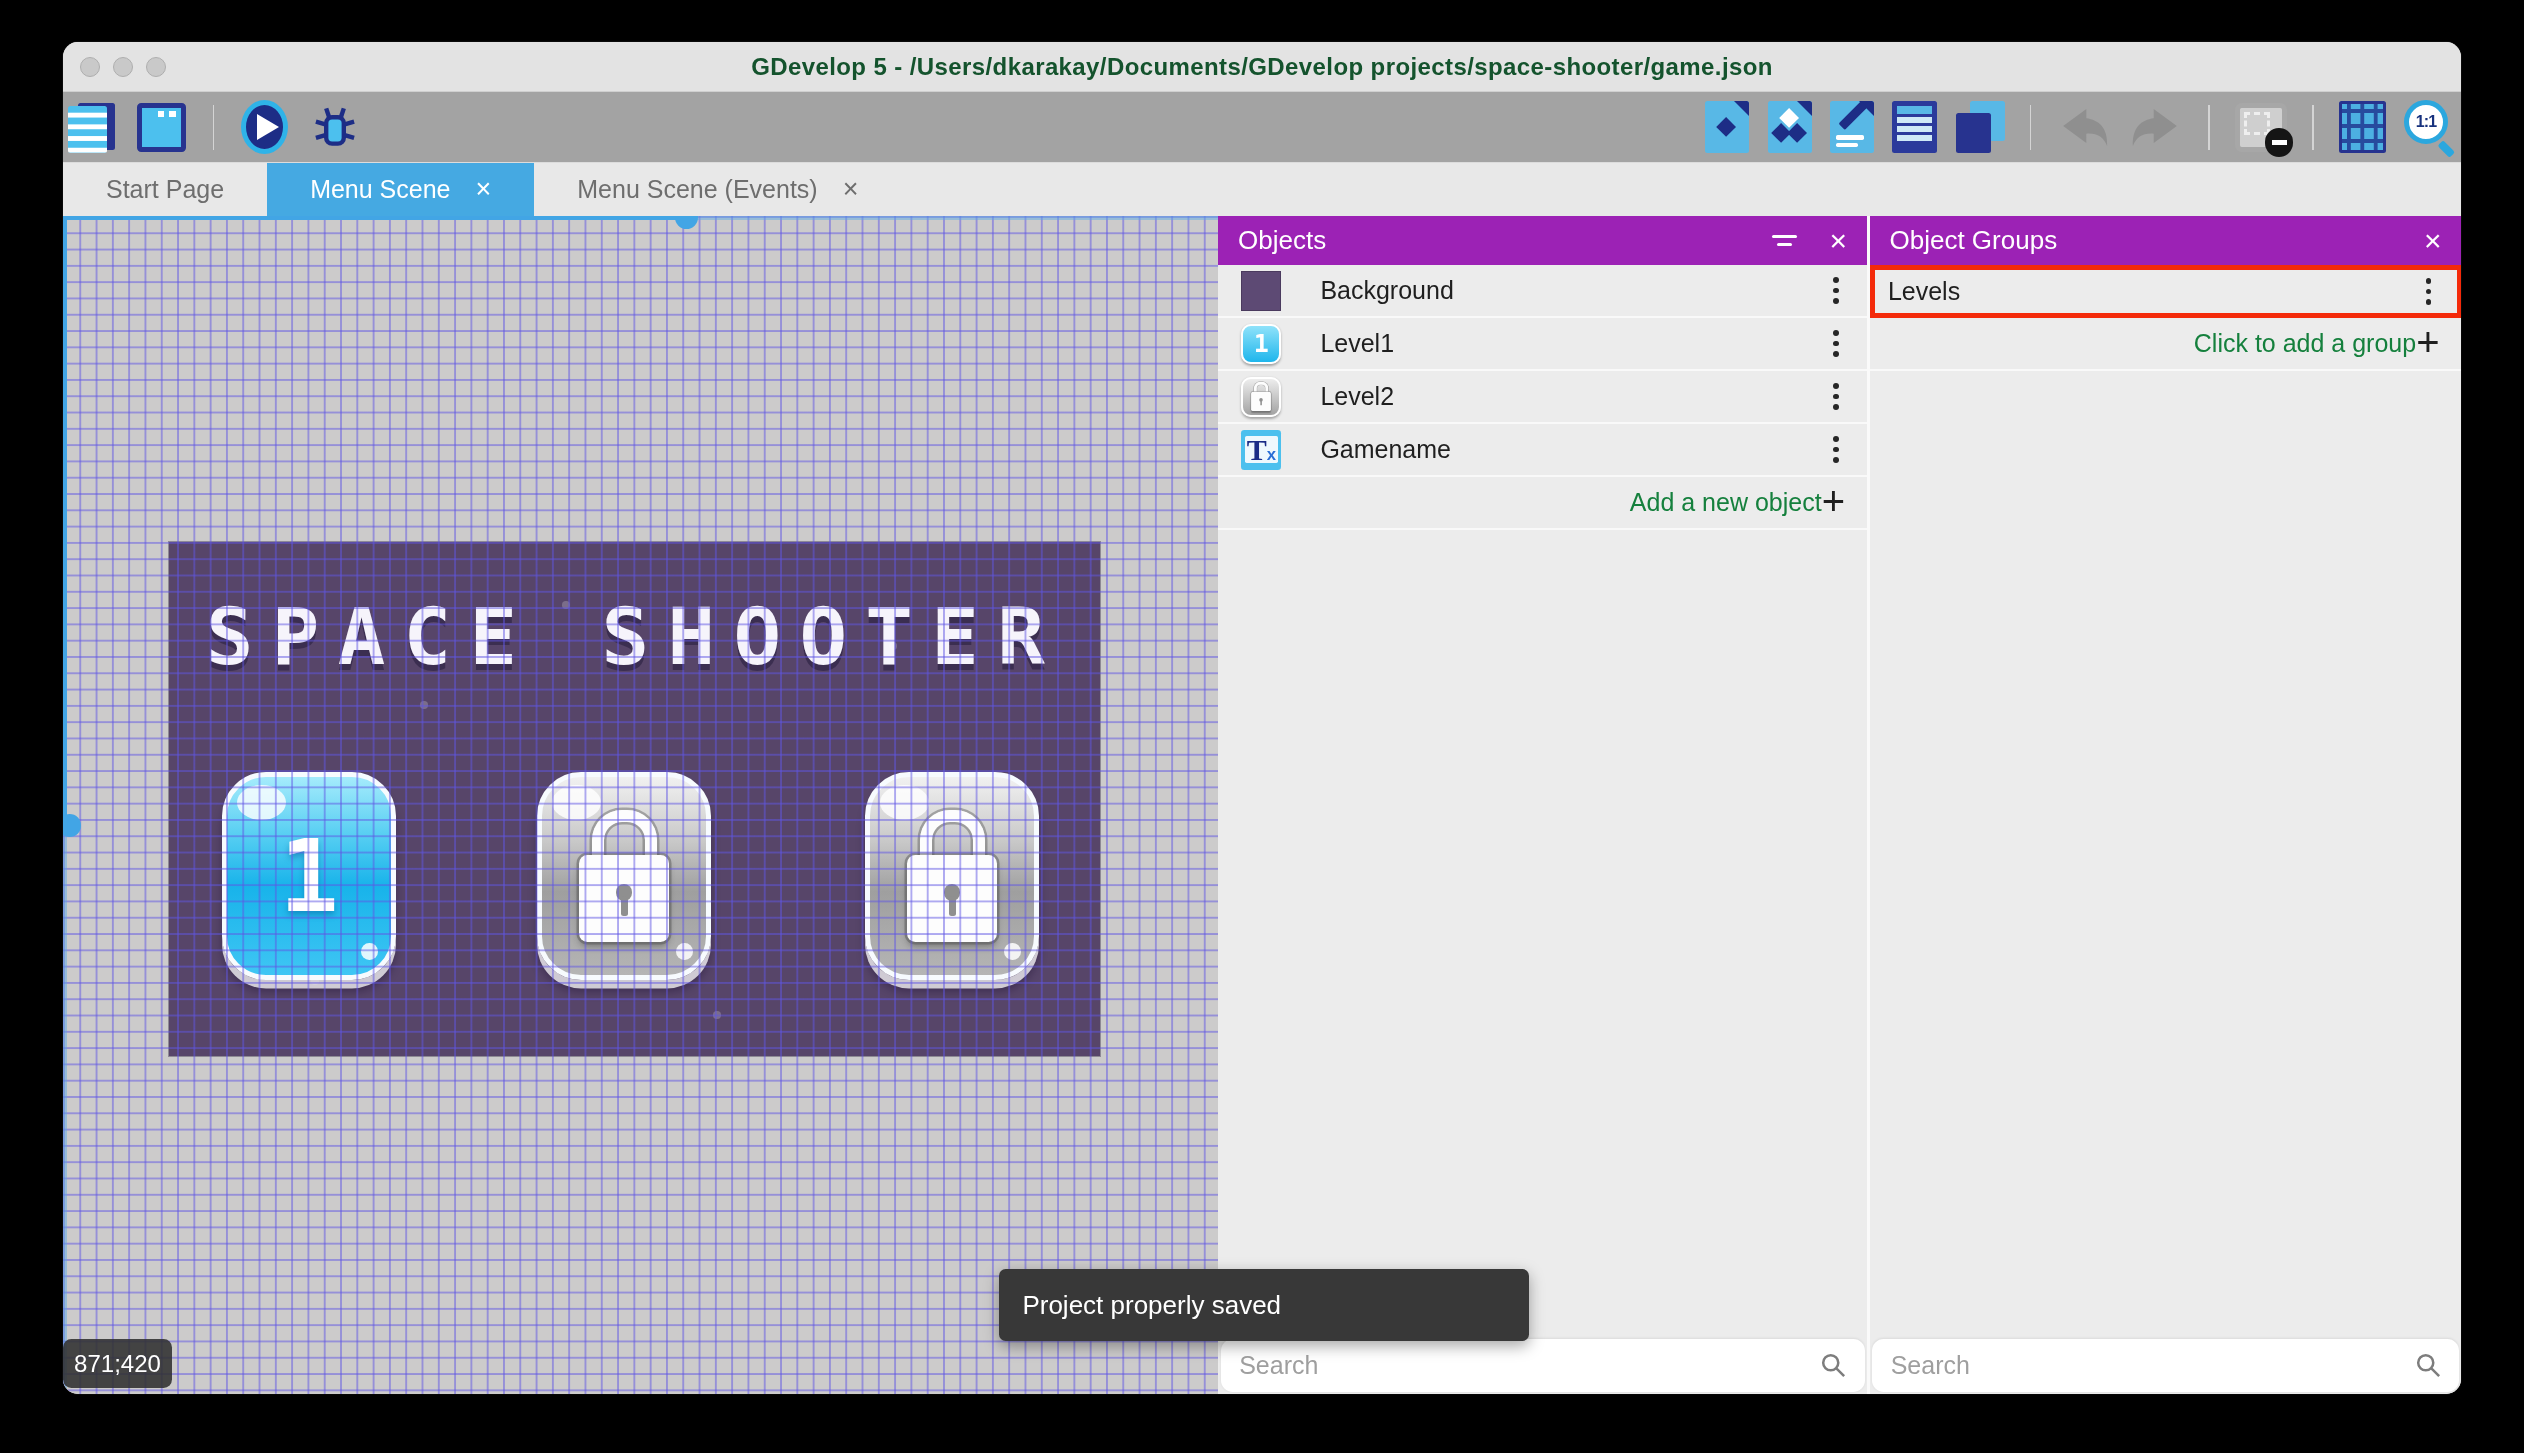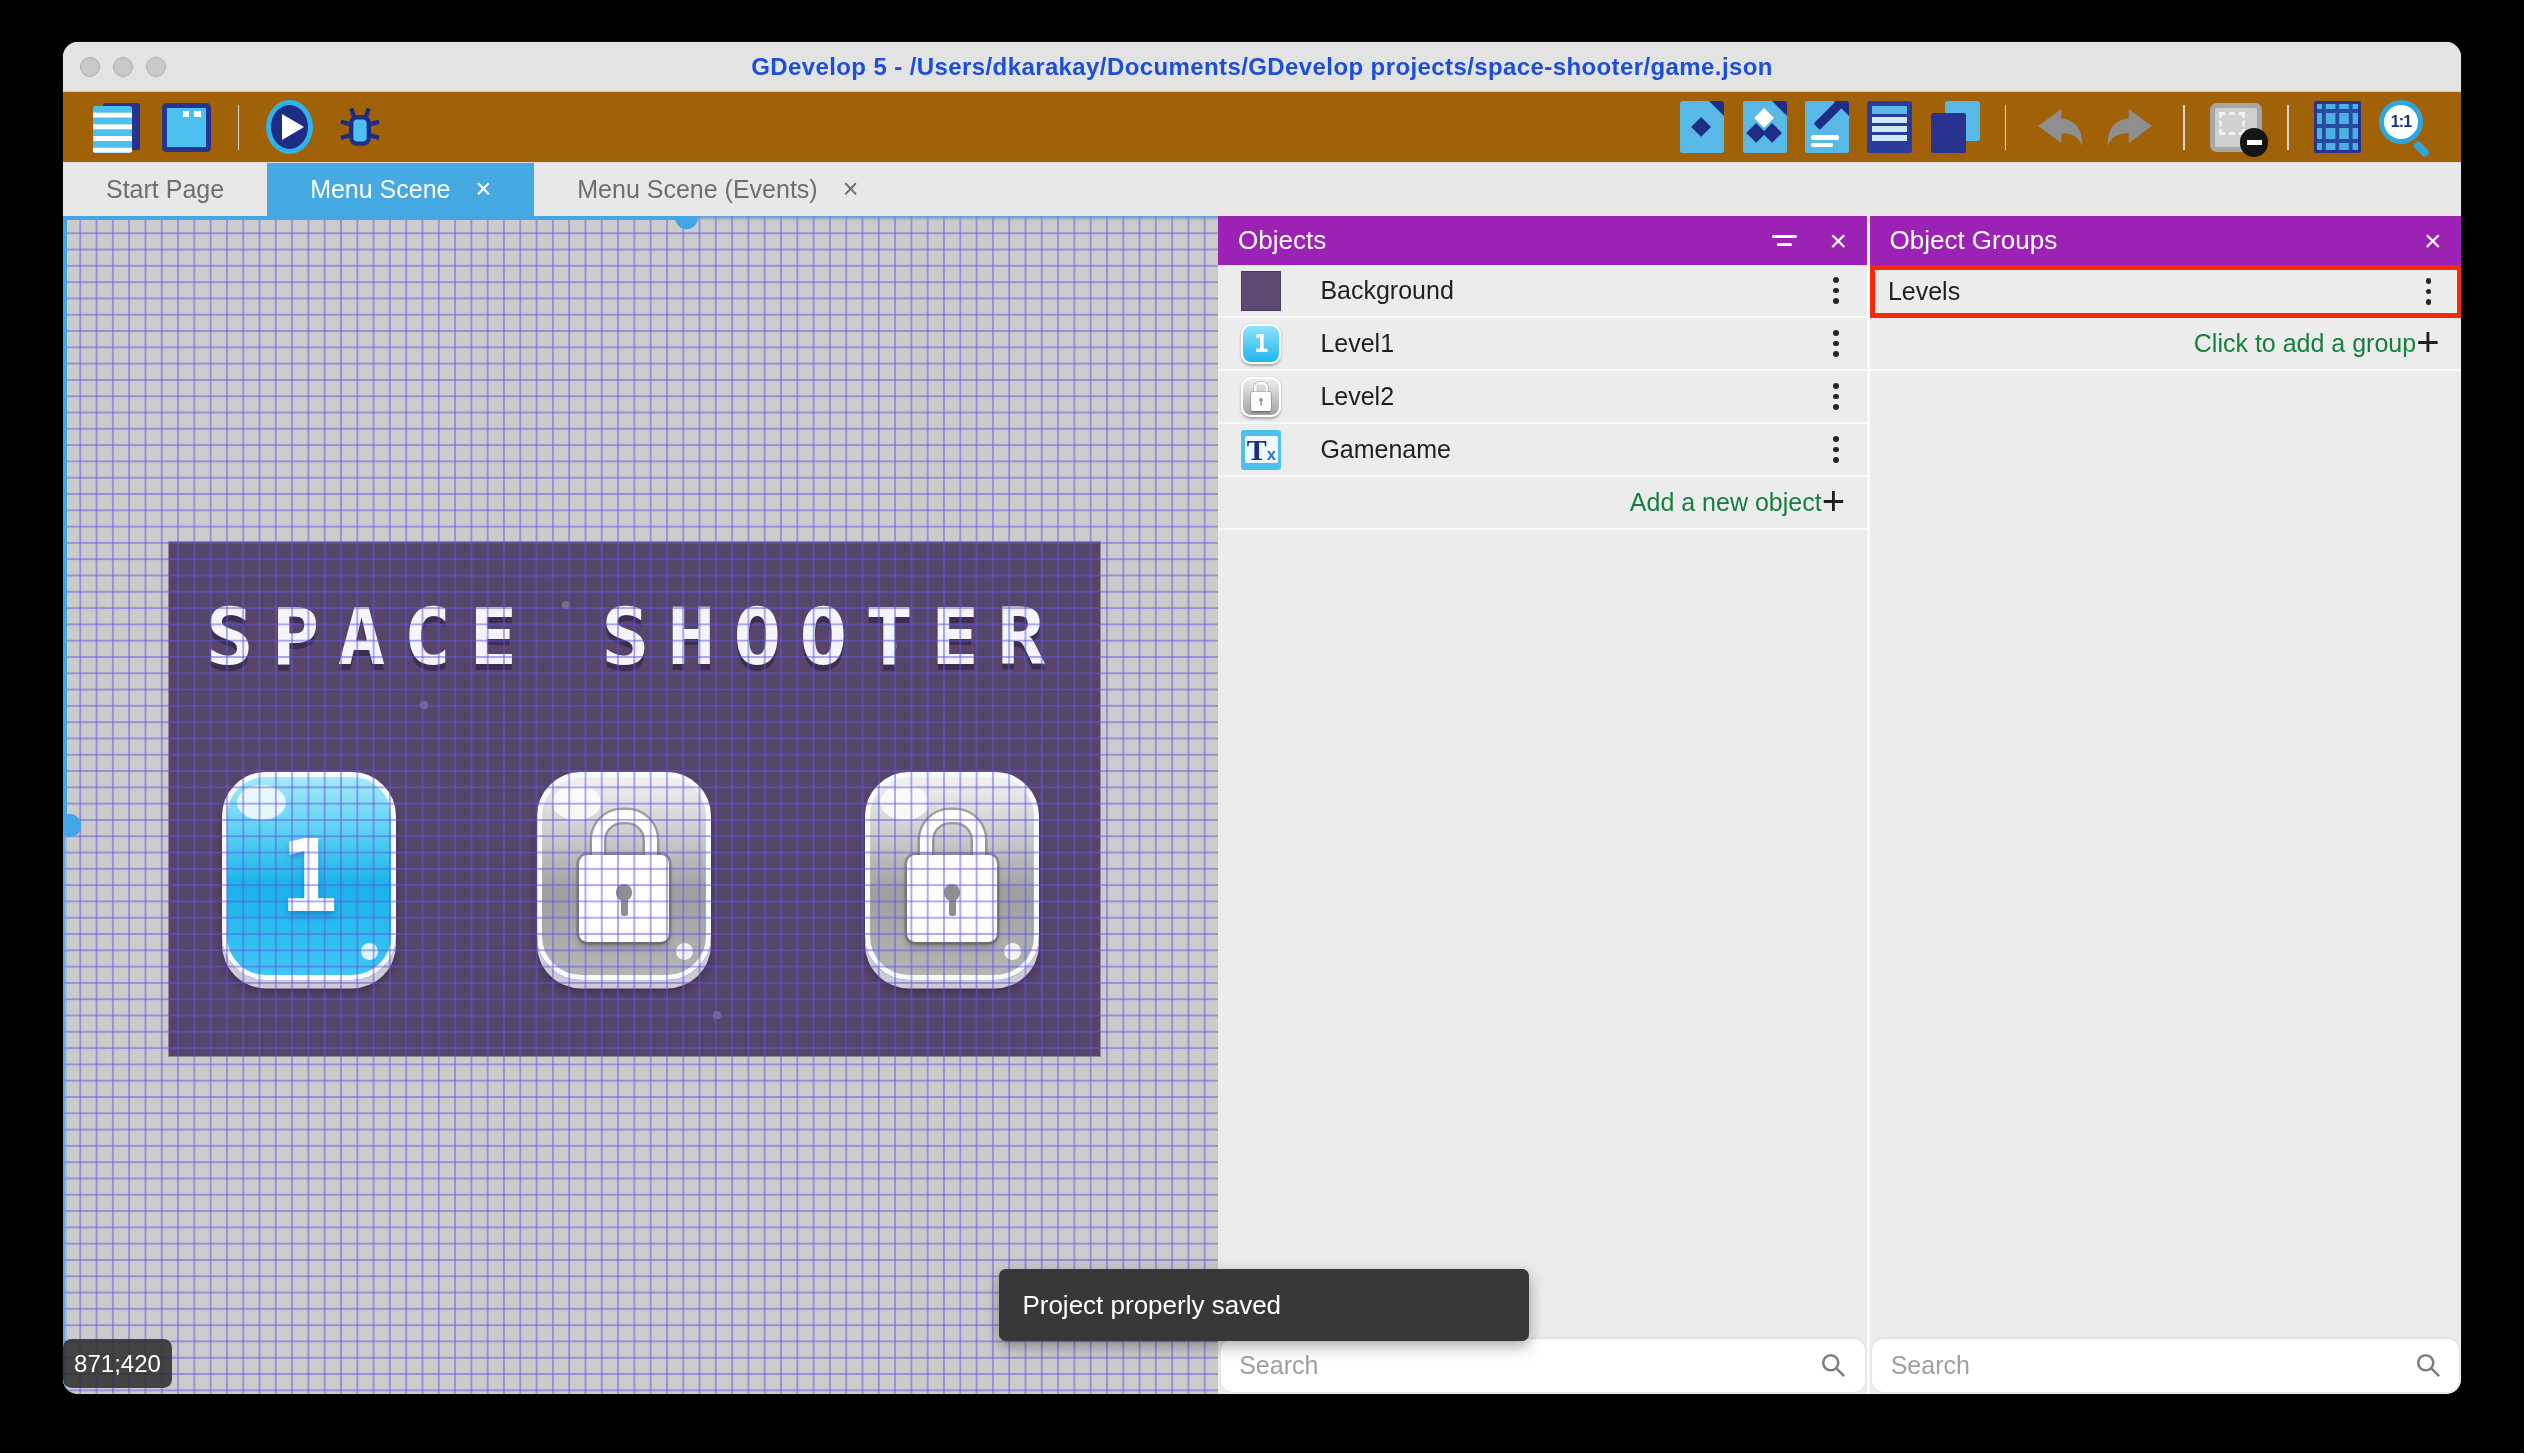--- a/index.html
+++ b/index.html
@@ -7,24 +7,24 @@
   *{box-sizing:border-box;}
 
   .window{position:absolute;left:63px;top:42px;width:2398px;height:1352px;background:#ececec;
     border-radius:15px;overflow:hidden;box-shadow:0 25px 75px rgba(0,0,0,.85), 0 0 0 0.8px rgba(255,255,255,.08);}
 
   
   .titlebar{position:relative;height:50px;background:#e3e3e3;border-bottom:0.8px solid #cfcfcf;
     display:flex;align-items:center;}
   .traffic{position:absolute;left:16.7px;top:0;height:50px;display:flex;align-items:center;gap:13.4px;}
   .light{width:20px;height:20px;border-radius:50%;background:#c9c9c9;border:0.8px solid #aeaeae;}
-  .wintitle{width:100%;text-align:center;font-size:24px;font-weight:bold;color:#1d4ed8;letter-spacing:0.4px;}
-
-  
-  .toolbar{height:71px;background:#a16207;border-bottom:0.8px solid #dcdcdc;display:flex;align-items:center;padding:0 30px;}
+  .wintitle{width:100%;text-align:center;font-size:24px;font-weight:bold;color:#14532d;letter-spacing:0.4px;}
+
+  
+  .toolbar{height:71px;background:#a3a3a3;border-bottom:0.8px solid #dcdcdc;display:flex;align-items:center;padding:0 5px;}
   .tgroup{display:flex;align-items:center;gap:20px;}
   .tool-right{margin-left:auto;display:flex;align-items:center;gap:18.4px;}
   .tdiv{width:1.7px;height:45px;background:#d4d4d4;margin:0 6.7px;}
   .ticon{position:relative;width:49px;height:52px;flex:none;}
 
   
   .i-pm .back{position:absolute;left:10px;top:1.7px;width:37px;height:47px;background:#27338f;border-radius:2.5px;}
   .i-pm .front{position:absolute;left:0;top:5px;width:39px;height:47px;background:#4cc0ee;border-radius:2.5px;
      background-image:linear-gradient(#fff 5px,transparent 5px);background-size:100% 11.7px;background-position:0 6.7px;background-repeat:repeat-y;}
   .i-win{border:5.9px solid #27338f;border-radius:4.2px;background:#4cc0ee;height:49px;}

